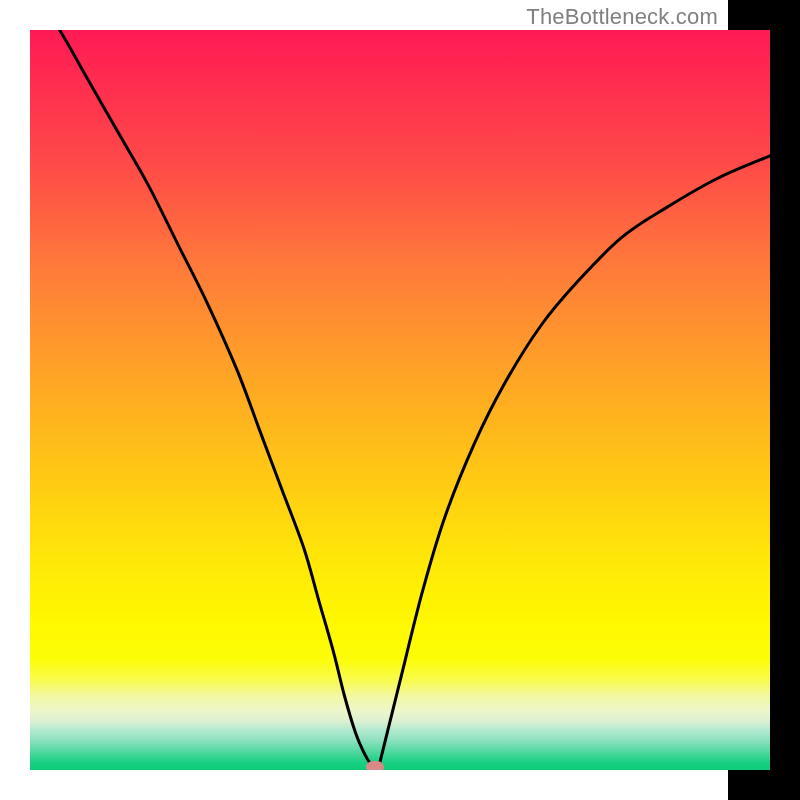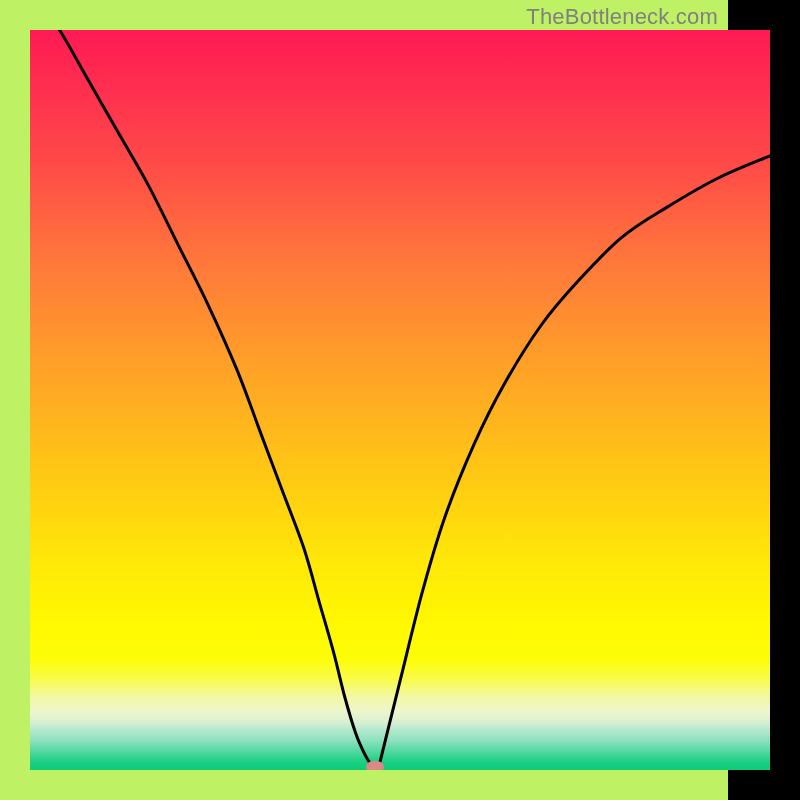--- a/index.html
+++ b/index.html
@@ -8,21 +8,21 @@
     width: 800px;
     height: 800px;
     background: #000;
     overflow: hidden;
     font-family: Arial, Helvetica, sans-serif;
   }
   .frame {
     position: absolute;
     left: 0; top: 0;
     width: 728px; height: 800px;
-    background: #bef264;
+    background: #ffffff;
   }
   .plot-area {
     position: absolute;
     left: 30px;
     top: 30px;
     width: 740px;
     height: 740px;
     overflow: hidden;
   }
   .gradient {

